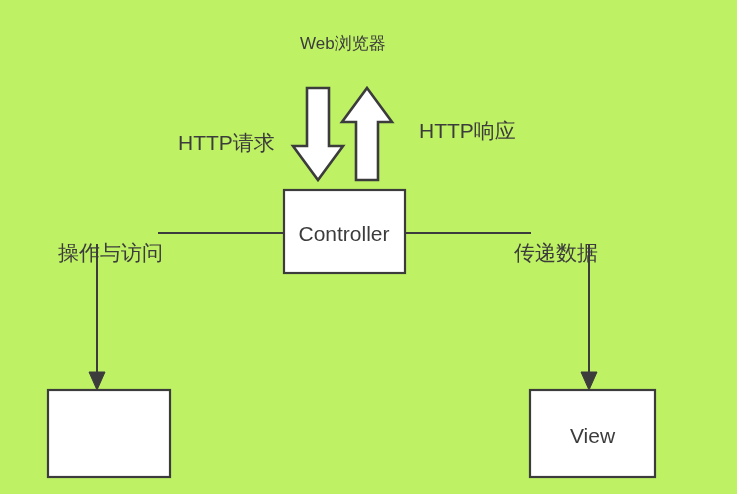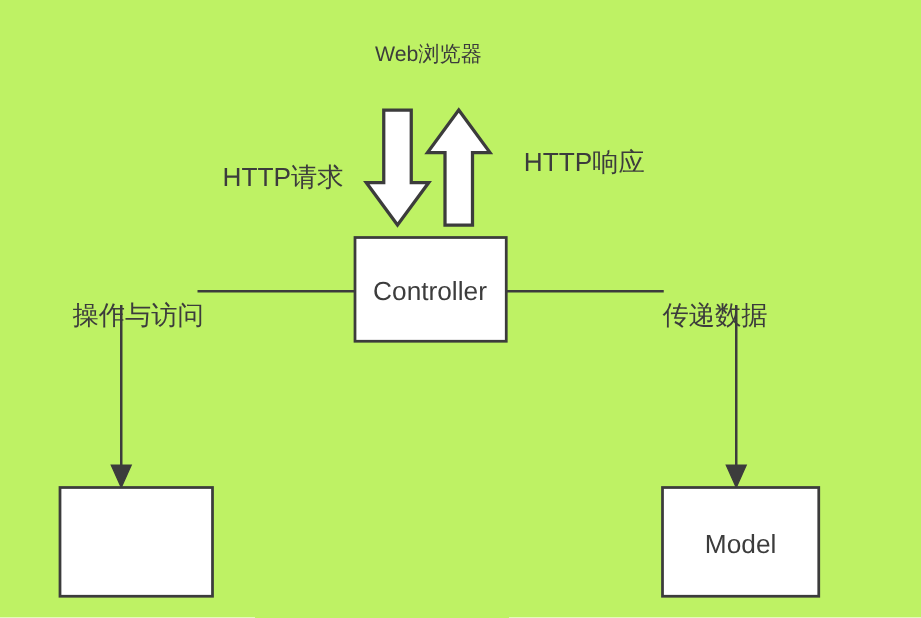--- a/index.html
+++ b/index.html
@@ -50,21 +50,21 @@
     margin-top: 16px;
   }
   
   #title-web-browser   { left: 300px; top: 35px; }
   #label-http-request  { left: 178px; top: 116px; }
   #label-http-response { left: 419px; top: 104px; }
   #label-controller    { left: 298px; top: 223px; width: 92px; text-align: center; }
   #label-model         { left: 48px;  top: 425px; width: 122px; text-align: center; }
   #label-view          { left: 530px; top: 425px; width: 125px; text-align: center; }
   #label-operate-access{ left: 58px;  top: 226px; }
-  #label-pass-data     { left: 530px; top: 226px; }
+  #label-pass-data     { left: 514px; top: 226px; }
 </style>
 </head>
 <body>
 
 <div id="diagram-canvas">
 
   <svg class="svg-layer" viewBox="0 0 737 494">
 
     <polygon points="307,88 329,88 329,146 343,146 318,180 293,146 307,146" fill="#ffffff" stroke="#3c3c3c" stroke-width="2.6" stroke-linejoin="miter"></polygon>
 
@@ -89,19 +89,19 @@
 
   <div class="title-label" id="title-web-browser">Web浏览器</div>
 
   <div class="edge-label" id="label-http-request">HTTP请求</div>
 
   <div class="edge-label" id="label-http-response">HTTP响应</div>
 
   <div class="node-label" id="label-controller">Controller</div>
 
 
-  <div class="node-label" id="label-view">Model</div>
+  <div class="node-label" id="label-view">View</div>
 
   <div class="edge-label" id="label-operate-access">操作与访问</div>
 
   <div class="edge-label" id="label-pass-data">传递数据</div>
 
 </div>
 
 </body></html>

